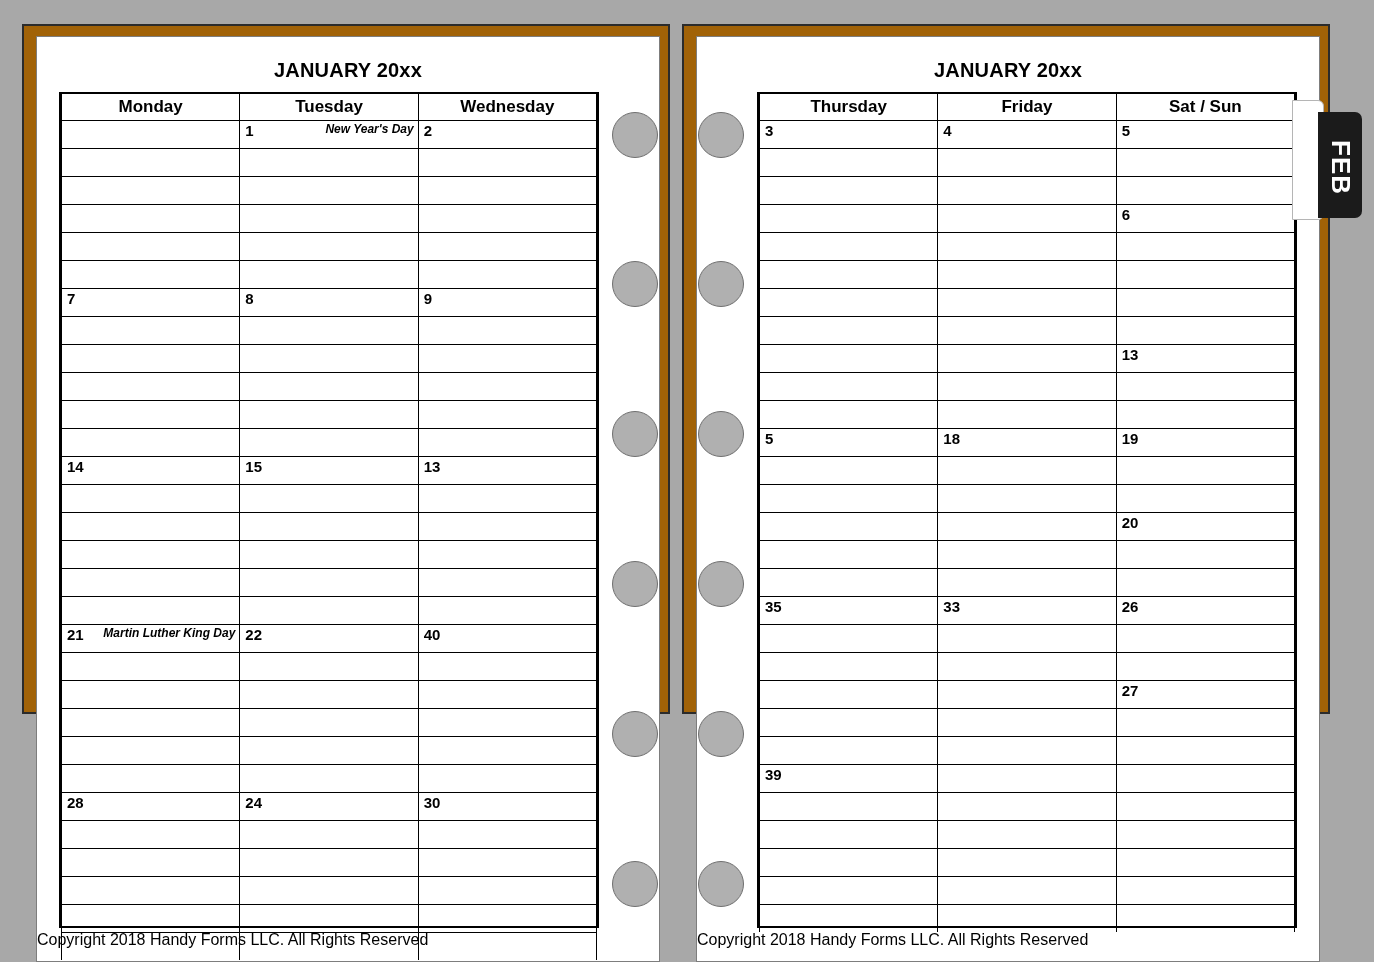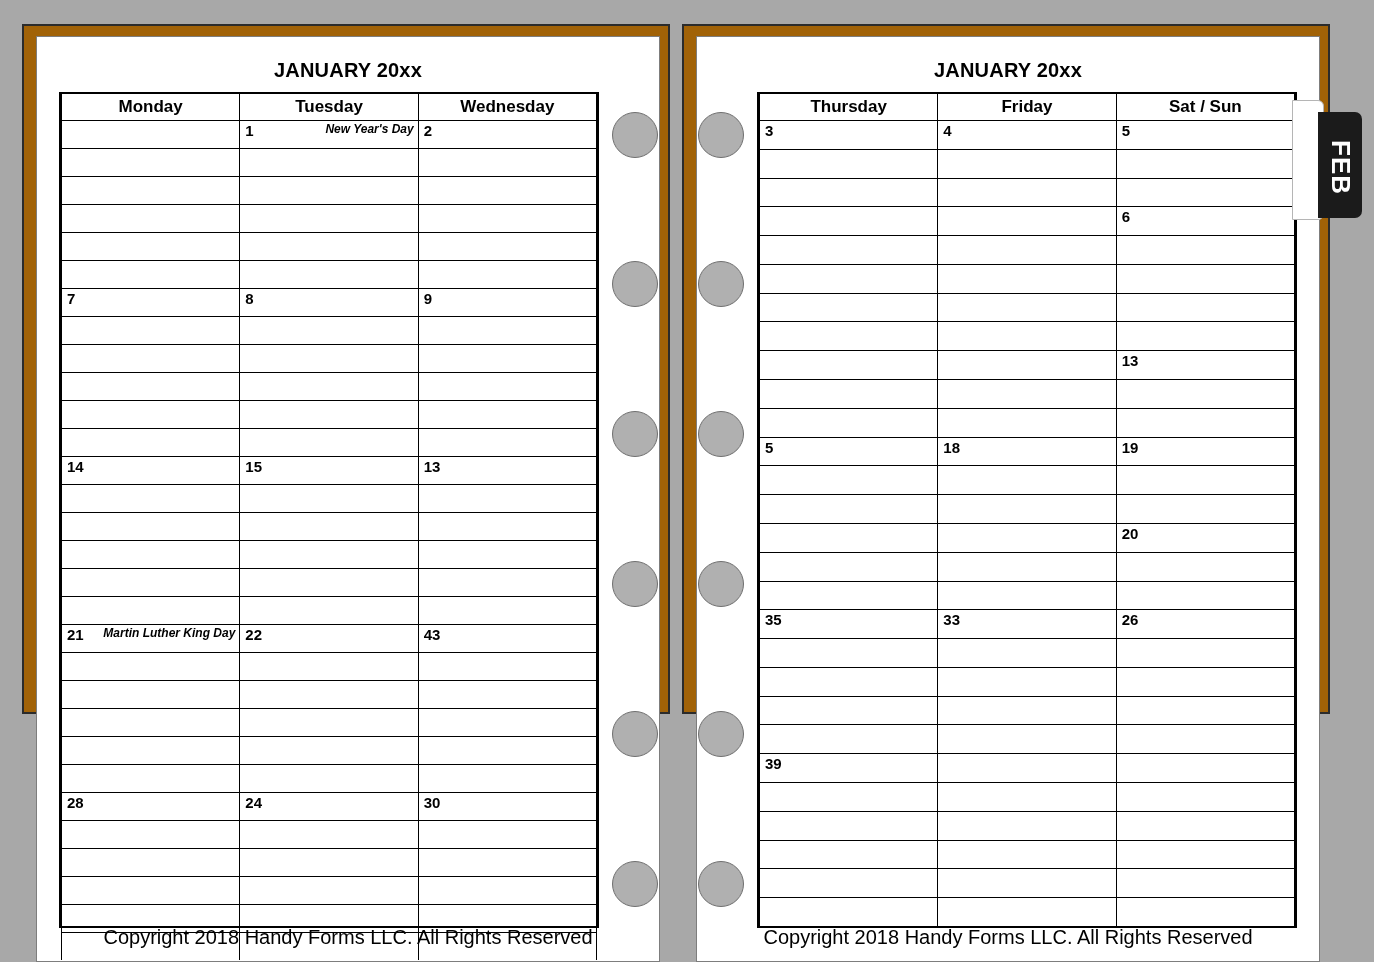--- a/index.html
+++ b/index.html
@@ -133,22 +133,21 @@
     font-weight: bold;
     color: #000;
     line-height: 12px;
     white-space: nowrap;
   }
   .copyright {
     position: absolute;
     bottom: 12px;
     left: 0;
     width: 100%;
-    text-align: center;
-    font-size: 20px;
+    font-size: 16px;
     color: #000;
   }
   
   .rings {
     position: absolute;
     top: 0;
     width: 56px;
     height: 946px;
   }
   .rings-left { left: 582px; }
@@ -341,21 +340,21 @@
             <tr>
               <td class="thick">
                 <span class="daynum">21</span>
                 <span class="holiday">Martin Luther King Day</span>
               </td>
               <td class="thick">
                 <span class="daynum">22</span>
                 <span class="holiday"></span>
               </td>
               <td class="thick">
-                <span class="daynum">43</span>
+                <span class="daynum">40</span>
                 <span class="holiday"></span>
               </td>
             </tr>
             <tr>
                 <td class="thin"></td>
                 <td class="thin"></td>
                 <td class="thin"></td>
               </tr>
             <tr>
                 <td class="thin"></td>
@@ -570,20 +569,27 @@
                 <td class="thin"></td>
                 <td class="thin"></td>
                 <td class="thin"></td>
               </tr>
             <tr>
                 <td class="thin"></td>
                 <td class="thin"></td>
                 <td class="thin"></td>
               </tr>
             <tr>
+              <td class="thin"></td>
+              <td class="thin"></td>
+              <td class="thick">
+                <span class="daynum">27</span>
+              </td>
+            </tr>
+            <tr>
                 <td class="thin"></td>
                 <td class="thin"></td>
                 <td class="thin"></td>
               </tr>
             <tr>
                 <td class="thin"></td>
                 <td class="thin"></td>
                 <td class="thin"></td>
               </tr>
 

